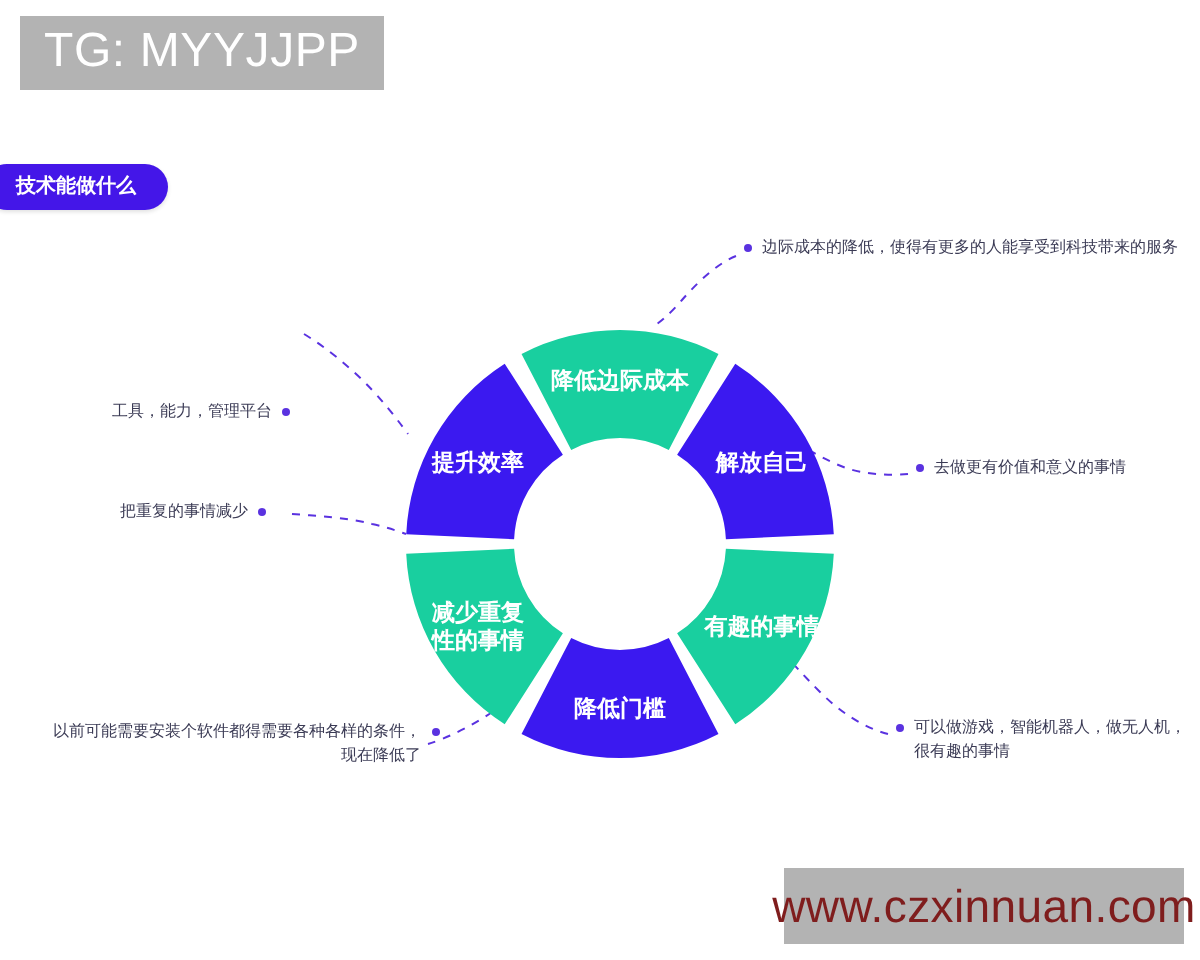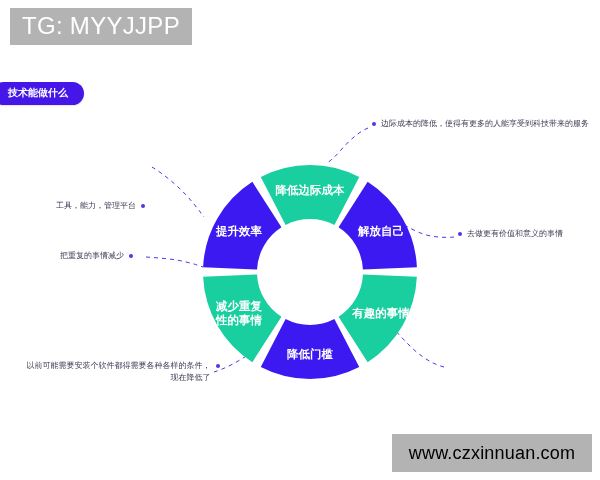--- a/index.html
+++ b/index.html
@@ -27,22 +27,22 @@
     padding:4px 16px 5px 16px;
     font-size:10px;font-weight:bold;
     white-space:nowrap;
     box-shadow:0 1px 2px rgba(0,0,0,.12);
   }
 
   
   #watermark{
     position:absolute;left:392px;top:434px;
     width:200px;height:38px;
-    background:#b3b3b3;color:#000000;
-    font-size:18px;
+    background:#b3b3b3;color:#7f1d1d;
+    font-size:23px;
     display:flex;align-items:center;justify-content:center;
     letter-spacing:.2px;
   }
 
   
   #donut-chart{position:absolute;left:0;top:0;width:600px;height:480px;}
   .seg-label{
     fill:#ffffff;font-weight:bold;
     font-family:"DejaVu Sans","Liberation Sans",sans-serif;
     font-size:11.5px;text-anchor:middle;
@@ -108,20 +108,25 @@
   </svg>
 
   <div class="anno right" id="anno-1">
     <span class="dot"></span>
     <span>边际成本的降低，使得有更多的人能享受到科技带来的服务</span>
   </div>
   <div class="anno right" id="anno-2">
     <span class="dot"></span>
     <span>去做更有价值和意义的事情</span>
   </div>
+  <div class="anno right" id="anno-3">
+    <span class="dot"></span>
+    <span>可以做游戏，智能机器人，做无人机，
+很有趣的事情</span>
+  </div>
   <div class="anno left" id="anno-4">
     <span class="dot"></span>
     <span>工具，能力，管理平台</span>
   </div>
   <div class="anno left" id="anno-5">
     <span class="dot"></span>
     <span>把重复的事情减少</span>
   </div>
   <div class="anno left" id="anno-6">
     <span class="dot"></span>

